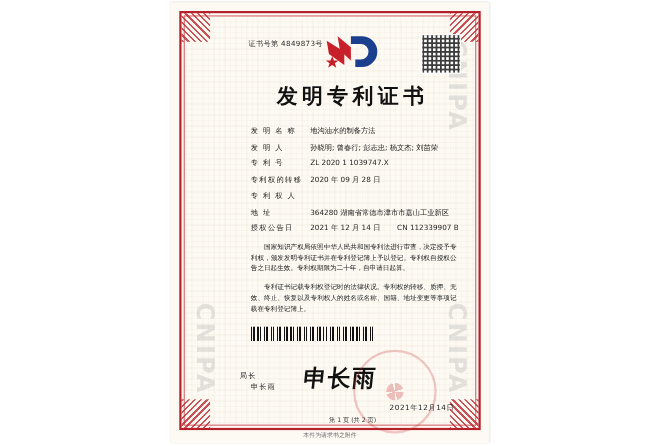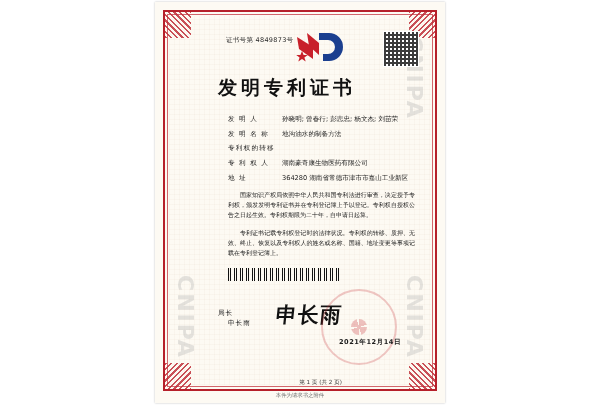--- a/index.html
+++ b/index.html
@@ -97,21 +97,21 @@
   }
   .qr-grid{
     width:100%;height:100%;
     background-image:
       repeating-linear-gradient(0deg,#1b1b1b 0 2px,transparent 2px 4px),
       repeating-linear-gradient(90deg,#1b1b1b 0 2px,transparent 2px 4px);
     background-size:4px 4px,4px 4px;
     opacity:.85;
   }
   .title{
-    text-align:left;
+    text-align:center;
     font-family:"DejaVu Serif","Liberation Serif",serif;
     font-weight:bold;
     font-size:19px;
     color:#111;
     letter-spacing:4px;
     margin-top:2px;
   }
   .fields{
     margin-top:14px;
     padding-left:10px;
@@ -192,22 +192,22 @@
     margin:-8px 0 0 -8px;
     background:
       conic-gradient(rgba(196,40,46,.5) 0 20%,transparent 0 25%,
                      rgba(196,40,46,.5) 0 45%,transparent 0 50%,
                      rgba(196,40,46,.5) 0 70%,transparent 0 75%,
                      rgba(196,40,46,.5) 0 95%,transparent 0);
     border-radius:50%;
   }
   .issue-date{
     position:absolute;
-    right:22px;bottom:0;
-    font-size:6.6px;color:#1d1d1d;letter-spacing:.5px;font-weight:bold;
+    right:10px;bottom:0;
+    font-size:6.6px;color:#1d1d1d;letter-spacing:.5px;
   }
   .page-no{
     position:absolute;
     left:0;right:0;bottom:-8px;
     text-align:center;
     font-size:5.6px;color:#333;
   }
   .footer-note{
     position:absolute;
     left:0;right:0;bottom:4px;
@@ -250,37 +250,46 @@
         </svg>
         <div class="qr">
           <div class="qr-grid"></div>
         </div>
       </div>
 
       <div class="title">发明专利证书</div>
 
       <div class="fields">
         <div class="row">
+          <span class="lbl">发 明 名 称</span>
+          <span class="val">地沟油水的制备方法</span>
+        </div>
+        <div class="row">
           <span class="lbl">发 明 人</span>
           <span class="val">孙晓明; 曾春行; 彭志忠; 杨文杰; 刘苗荣</span>
         </div>
         <div class="row">
-          <span class="lbl">发 明 名 称</span>
-          <span class="val">地沟油水的制备方法</span>
+          <span class="lbl">专 利 号</span>
+          <span class="val">ZL 2020 1 1039747.X</span>
         </div>
         <div class="row">
           <span class="lbl">专利权的转移</span>
+          <span class="val">2020 年 09 月 28 日</span>
         </div>
         <div class="row">
           <span class="lbl">专 利 权 人</span>
-          <span class="val">湖南豪奇康生物医药有限公司</span>
         </div>
         <div class="row">
           <span class="lbl">地 址</span>
           <span class="val">364280 湖南省常德市津市市嘉山工业新区</span>
+        </div>
+        <div class="row">
+          <span class="lbl">授权公告日</span>
+          <span class="val">2021 年 12 月 14 日</span>
+          <span class="val" style="text-align:right">CN 112339907 B</span>
         </div>
       </div>
 
       <div class="para first">国家知识产权局依照中华人民共和国专利法进行审查，决定授予专利权，颁发发明专利证书并在专利登记簿上予以登记。专利权自授权公告之日起生效。专利权期限为二十年，自申请日起算。</div>
       <div class="para">专利证书记载专利权登记时的法律状况。专利权的转移、质押、无效、终止、恢复以及专利权人的姓名或名称、国籍、地址变更等事项记载在专利登记簿上。</div>
 
       <div class="barcode"></div>
 
       <div class="sign-area">
         <span class="sign-lbl">局长</span>

